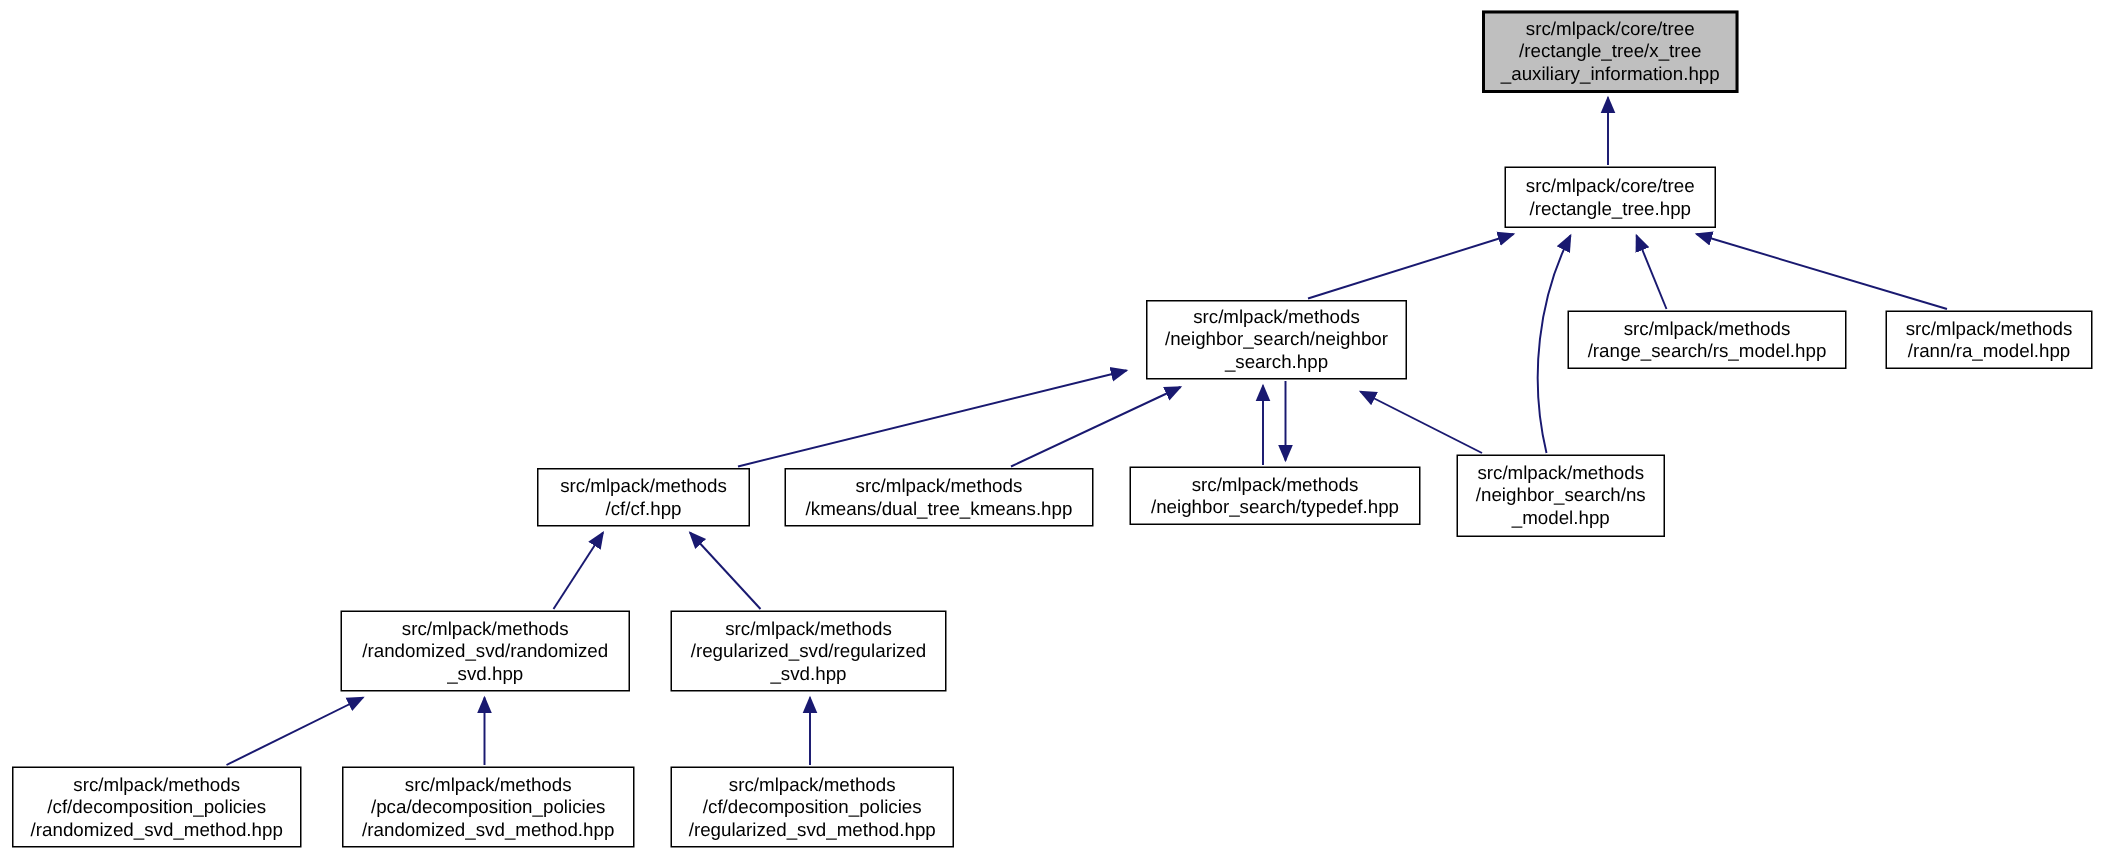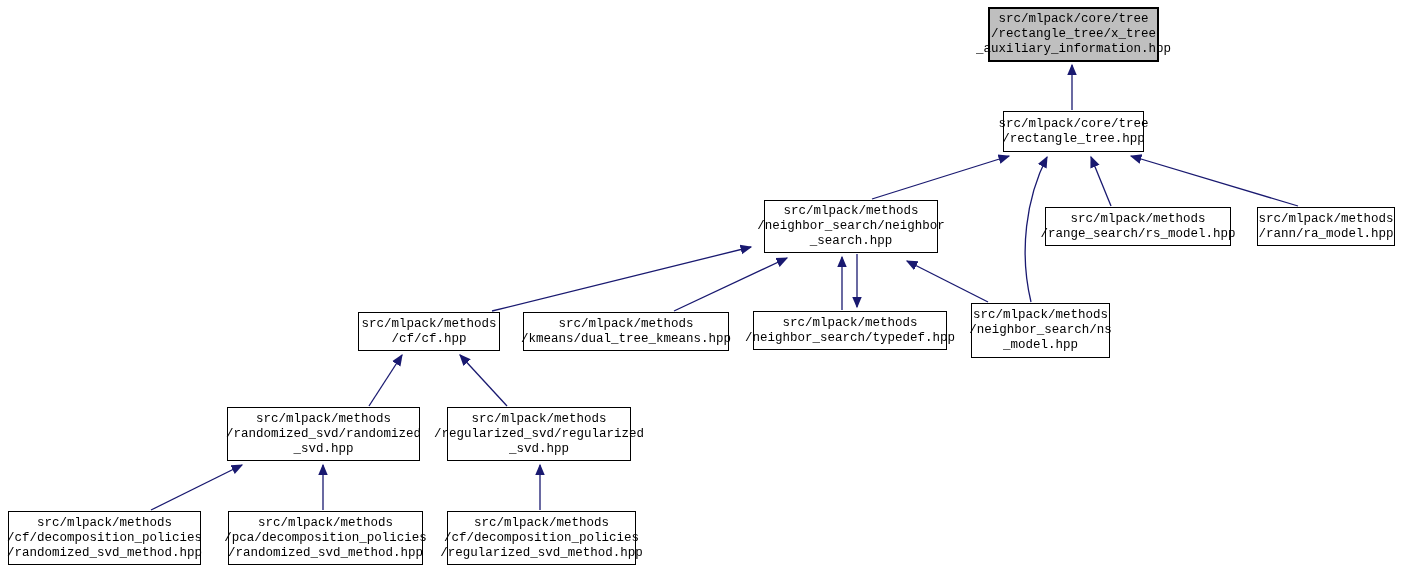--- a/index.html
+++ b/index.html
@@ -1,20 +1,20 @@
 <!DOCTYPE html>
 <html><head>
 <meta charset="utf-8">
 <style>
   html,body{margin:0;padding:0;background:#ffffff;}
   #canvas{
     position:relative;
     width:1401px;height:572px;
     background:#ffffff;
-    font-family:Liberation Mono, monospace;
+    font-family:Liberation Sans, sans-serif;
     overflow:hidden;
   }
   #edges{position:absolute;left:0;top:0;width:1401px;height:572px;z-index:1;}
   .node{
     position:absolute;
     z-index:2;
     box-sizing:border-box;
     background:#ffffff;
     border:1px solid #000000;
     color:#000000;

